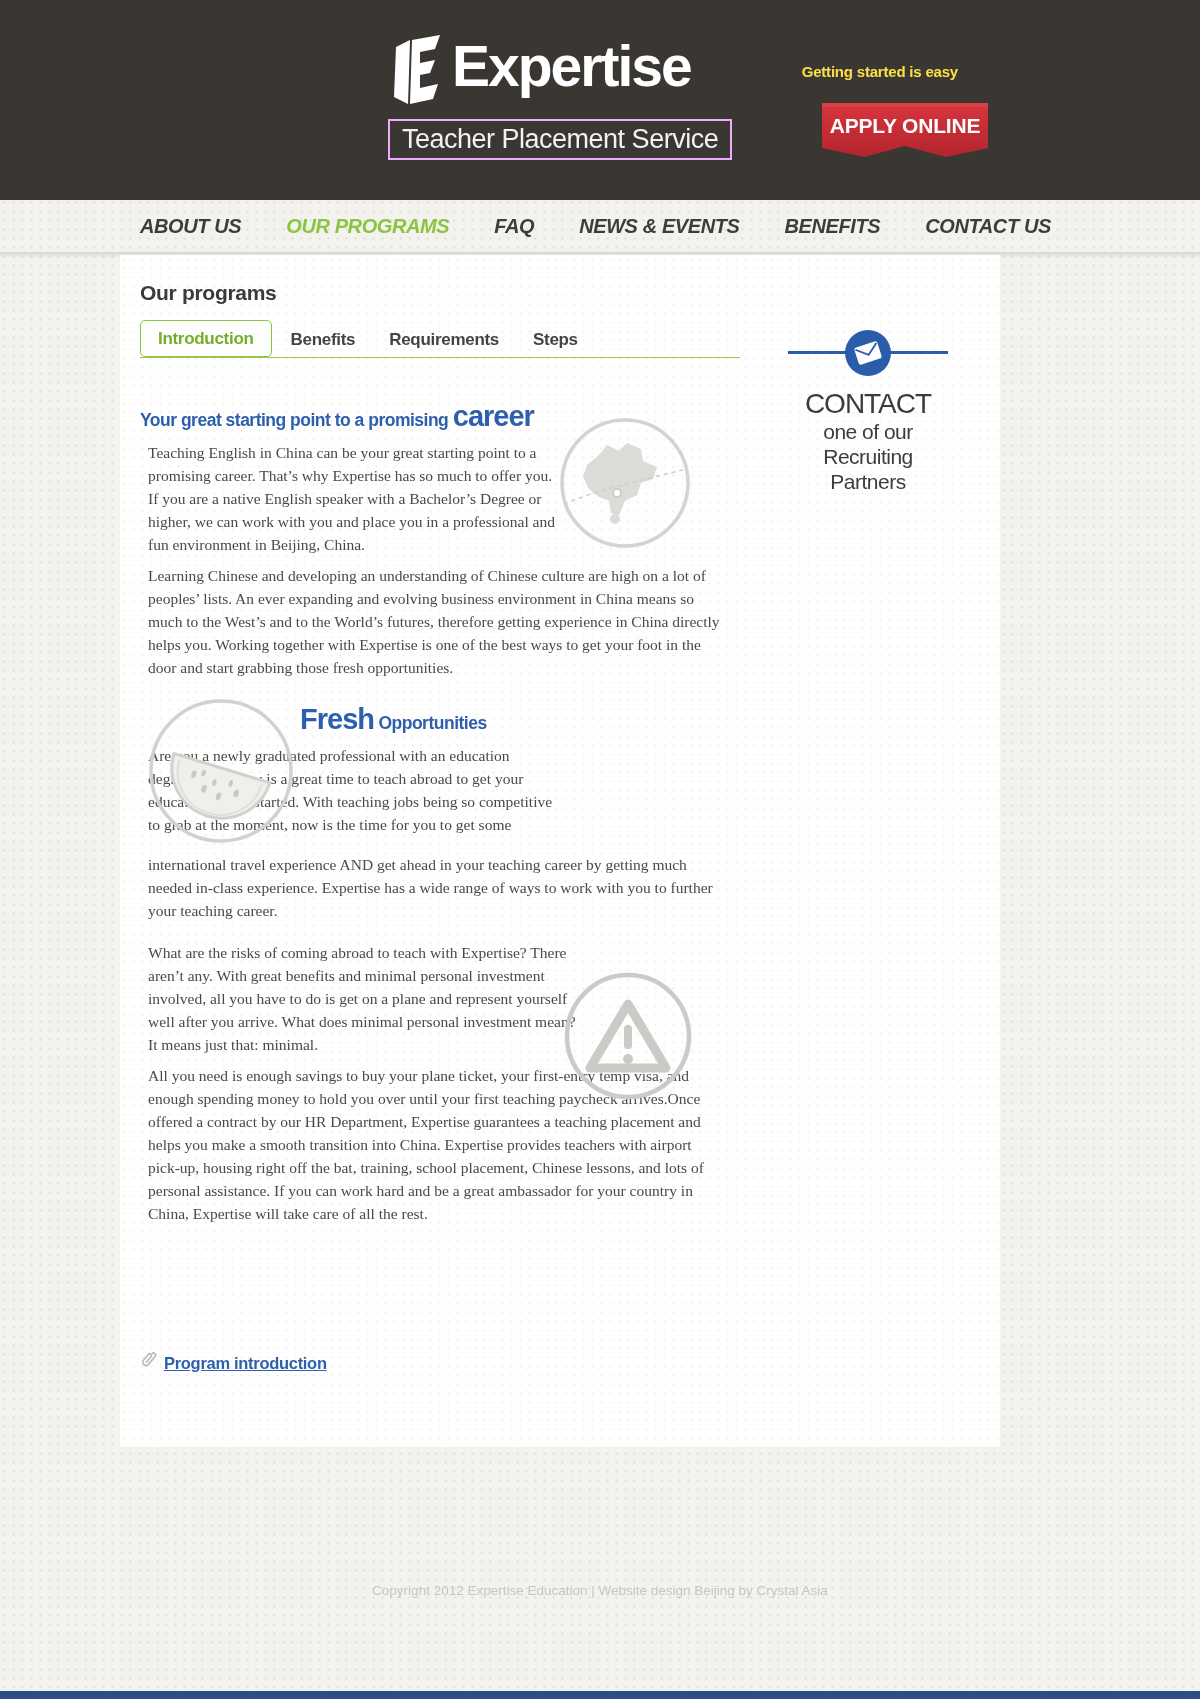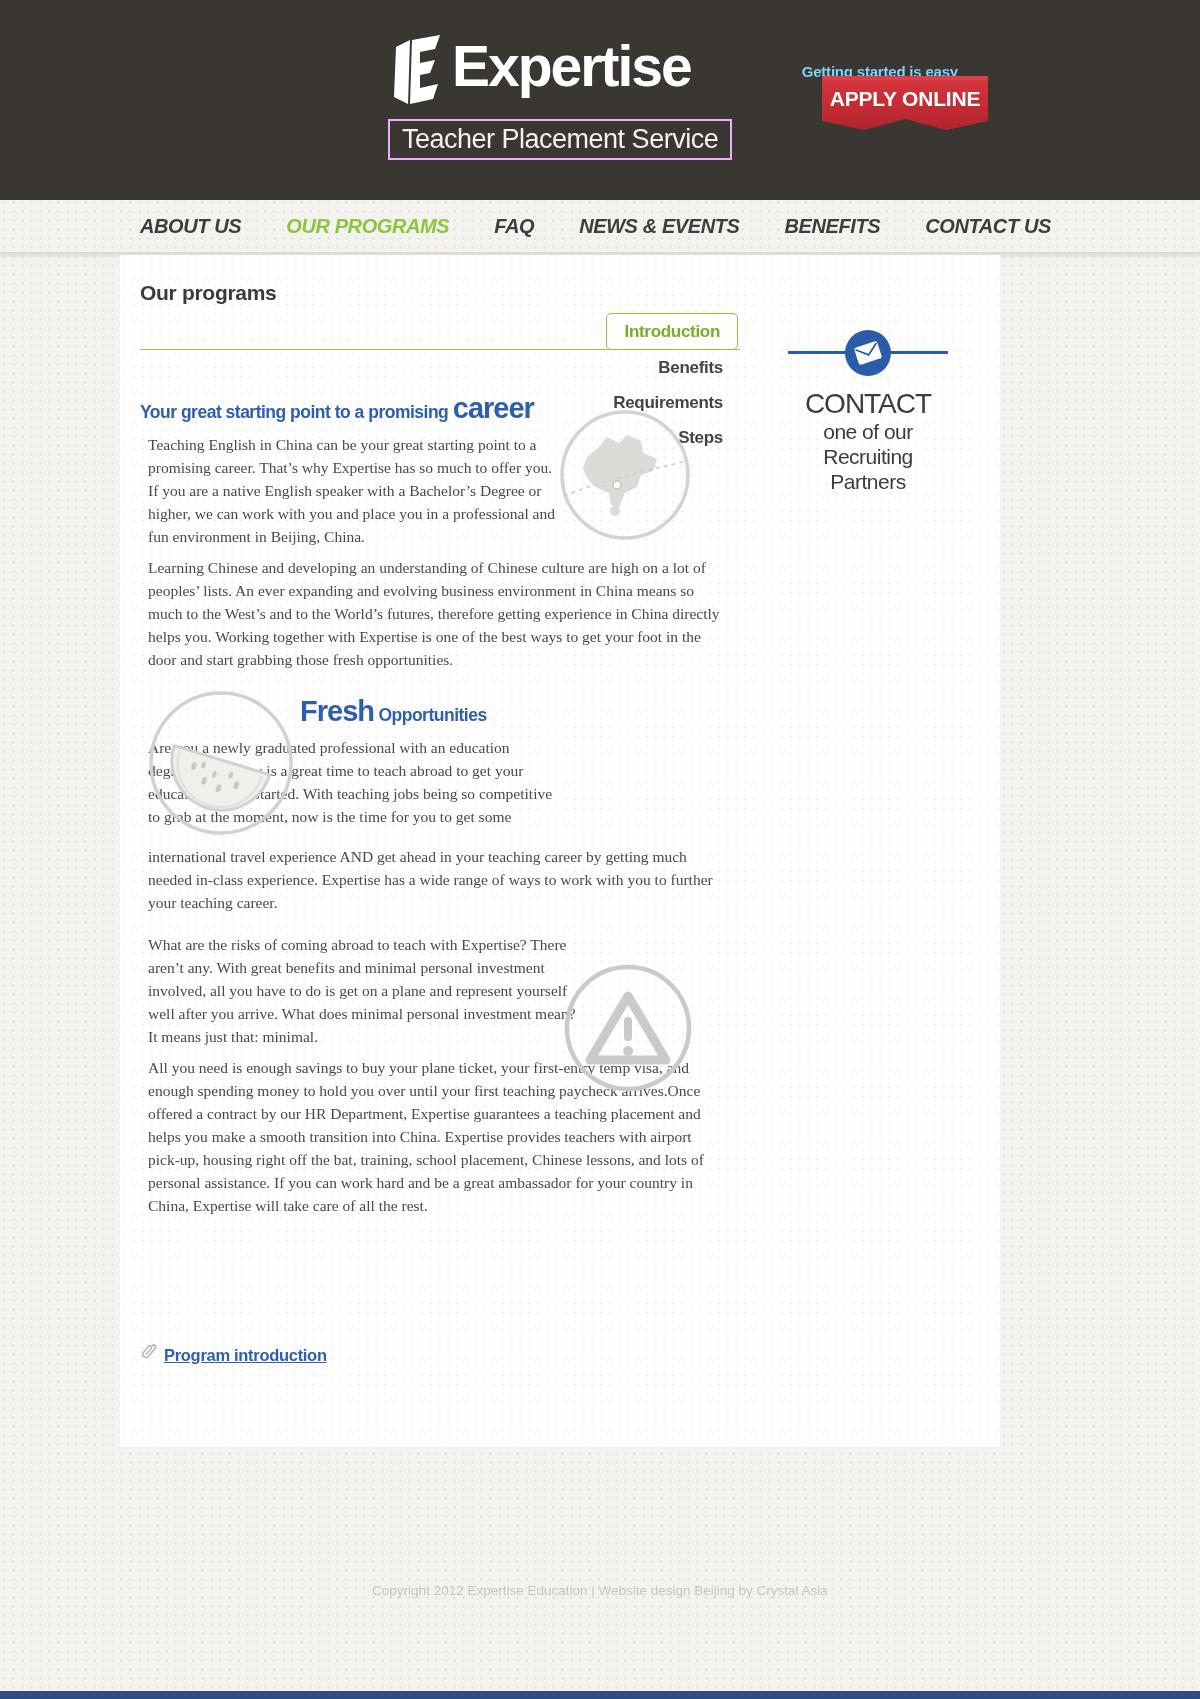--- a/index.html
+++ b/index.html
@@ -13,42 +13,42 @@
   }
 
   
   .site-header{position:absolute;top:0;left:0;width:1200px;height:200px;background:#3a3733;}
   .logo{position:absolute;left:388px;top:34px;cursor:pointer;}
   .logo-top{display:flex;align-items:flex-start;}
   .logo-glyph{width:58px;height:76px;margin-right:6px;}
   .brand{font-size:57px;font-weight:bold;color:#ffffff;letter-spacing:-2px;line-height:64px;}
   .brand-sub{display:inline-block;margin-top:5px;border:2px solid #f0abfc;color:#f2f1ef;
     font-size:27px;font-weight:normal;padding:3px 12px;letter-spacing:-0.5px;}
-  .tagline{position:absolute;right:242px;top:63px;color:#7dd3fc;font-size:15px;font-weight:bold;letter-spacing:-0.2px;}
-  .apply-btn{position:absolute;left:822px;top:76px;width:166px;height:60px;cursor:pointer;}
+  .tagline{position:absolute;right:242px;top:63px;color:#fde047;font-size:15px;font-weight:bold;letter-spacing:-0.2px;}
+  .apply-btn{position:absolute;left:822px;top:103px;width:166px;height:60px;cursor:pointer;}
   .apply-btn svg{position:absolute;top:0;left:0;}
   .apply-label{position:absolute;top:11px;left:0;right:0;text-align:center;color:#ffffff;
     font-weight:bold;font-size:21px;letter-spacing:-0.2px;}
 
   
   .navbar{position:absolute;top:200px;left:140px;height:53px;display:flex;align-items:center;gap:45px;}
   .nav-item{font-size:20px;font-weight:bold;color:#3e3d3b;letter-spacing:-0.4px;cursor:pointer;white-space:nowrap;font-style:italic;}
   .nav-item.active{color:#8bc53f;}
   .sheet-shadow{position:absolute;top:252px;left:0;width:1200px;height:6px;
     background:linear-gradient(180deg, rgba(60,55,50,0.16), rgba(60,55,50,0));}
 
   
   .panel{position:absolute;left:120px;top:255px;width:880px;height:1192px;background:#fefefe;
     background-image: radial-gradient(circle, #f4f3f0 1px, transparent 1.2px);
     background-size: 9px 9px;}
   .panel-inner{position:relative;padding:26px 20px 0 20px;height:100%;}
   .page-title{font-size:21px;font-weight:bold;color:#3b3a37;letter-spacing:-0.3px;}
 
-  .tabs{margin-top:8px;position:relative;display:flex;align-items:flex-end;width:600px;height:37px;
-    border-bottom:1px solid #a9c24f;flex-direction:column;}
+  .tabs{margin-top:16px;position:relative;display:flex;align-items:flex-end;width:600px;height:37px;
+    border-bottom:1px solid #a9c24f;}
   .tab{padding:8px 17px 7px 17px;font-size:17px;font-weight:bold;color:#454441;cursor:pointer;letter-spacing:-0.3px;}
   .tab.active{border:1px solid #8bc53f;border-radius:5px;color:#76ad2c;background:#fefefe;margin-right:2px;}
 
   
   .contact-widget{position:absolute;left:628px;top:75px;width:240px;text-align:center;cursor:pointer;}
   .contact-rule{position:absolute;left:40px;top:21px;width:160px;height:3px;background:#2a5caa;}
   .contact-circle{width:46px;height:46px;border-radius:50%;background:#2a5caa;margin:0 auto;
     position:relative;display:flex;align-items:center;justify-content:center;z-index:1;}
   .contact-text{margin-top:13px;color:#3e3c39;}
   .contact-l1{font-size:28px;font-weight:normal;letter-spacing:-1px;line-height:30px;}

